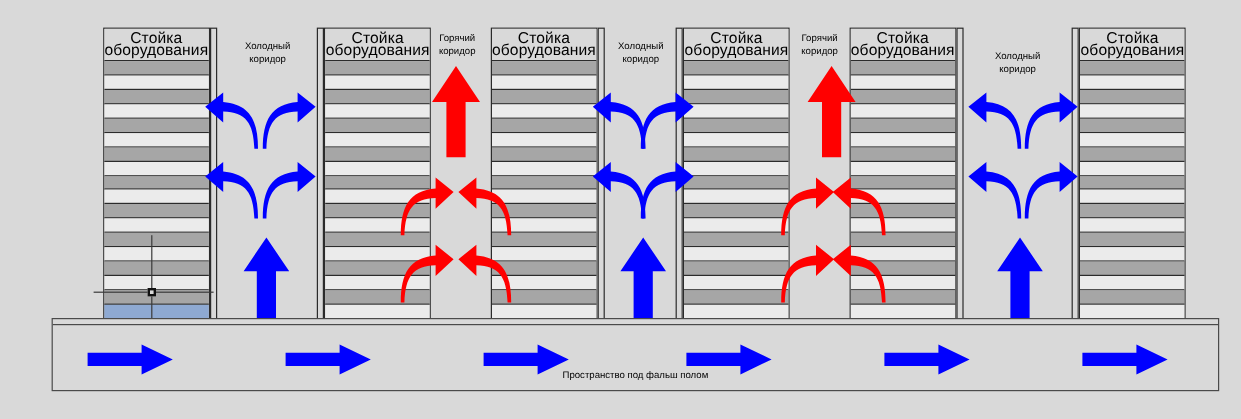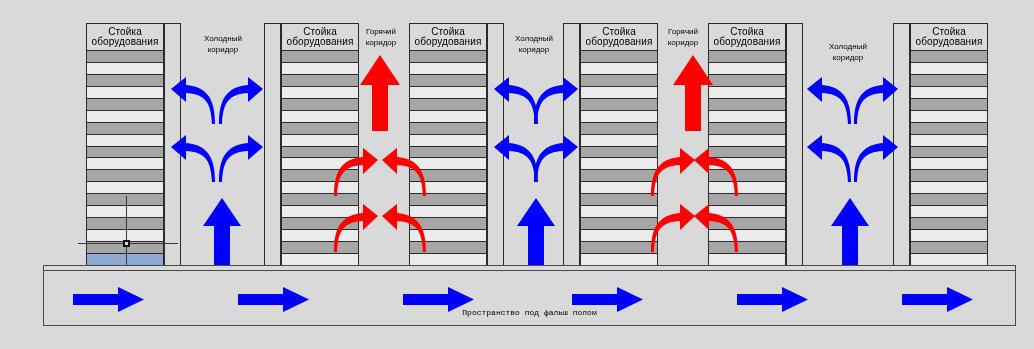--- a/index.html
+++ b/index.html
@@ -37,21 +37,21 @@
     border: 1px solid #2b2b2b;
   }
   .rack.side-left .rack-side { order: -1; }
   .rack-title {
     flex: 0 0 auto;
     height: 27px;
     display: flex;
     flex-direction: column;
     align-items: center;
     justify-content: center;
-    font-size: 10px;
+    font-size: 13px;
     line-height: 10px;
     color: #000;
     text-align: center;
     background: #d9d9d9;
     border-bottom: 1px solid #2b2b2b;
     letter-spacing: 0.1px;
     white-space: nowrap;
   }
   .rack-units {
     flex: 1 1 auto;
@@ -470,21 +470,21 @@
       <path d="M20 1 L 39 29 L 28 29 L 28 70 L 12 70 L 12 29 L 1 29 Z" fill="#0000ff"></path>
     </svg>
   </div>
 
   <div class="arrow-up" style="left:830px; top:197px; width:40px; height:70px;">
     <svg viewBox="0 0 40 70" width="40" height="70">
       <path d="M20 1 L 39 29 L 28 29 L 28 70 L 12 70 L 12 29 L 1 29 Z" fill="#0000ff"></path>
     </svg>
   </div>
 
-  <div id="plenum" style="left:43px; top:265px; width:973px; height:61px;font-family:Liberation Mono, monospace;">
+  <div id="plenum" style="left:43px; top:265px; width:973px; height:61px;">
     <div id="plenum-inner-line"></div>
 
     <div class="arrow-right" style="left:28px; top:20px; width:73px; height:27px;">
       <svg viewBox="0 0 73 27" width="73" height="27">
         <path d="M1 8 L 46 8 L 46 1 L 72 13.5 L 46 26 L 46 19 L 1 19 Z" fill="#0000ff"></path>
       </svg>
     </div>
     <div class="arrow-right" style="left:193px; top:20px; width:73px; height:27px;">
       <svg viewBox="0 0 73 27" width="73" height="27">
         <path d="M1 8 L 46 8 L 46 1 L 72 13.5 L 46 26 L 46 19 L 1 19 Z" fill="#0000ff"></path>

